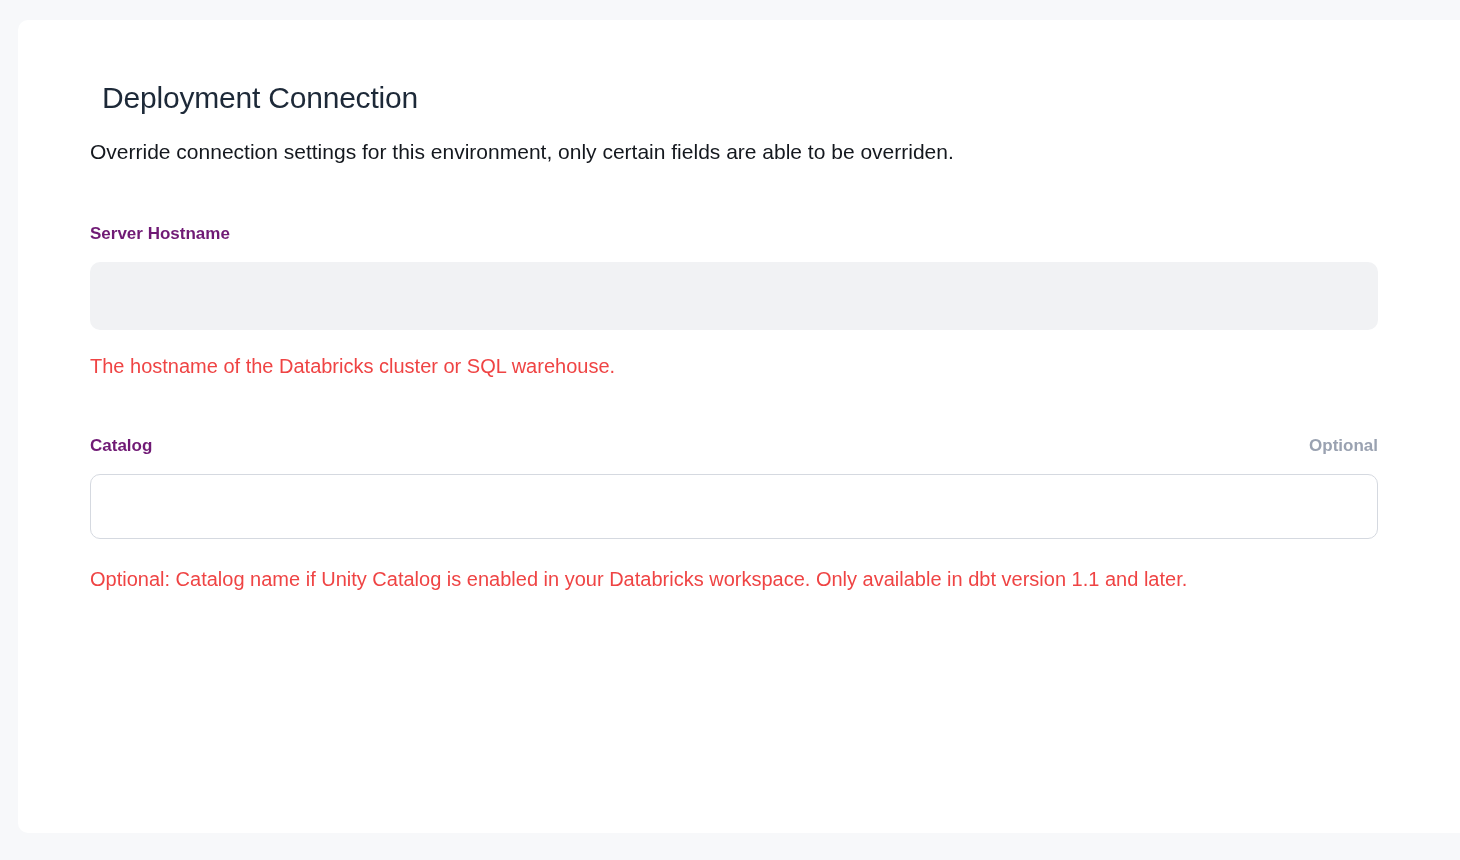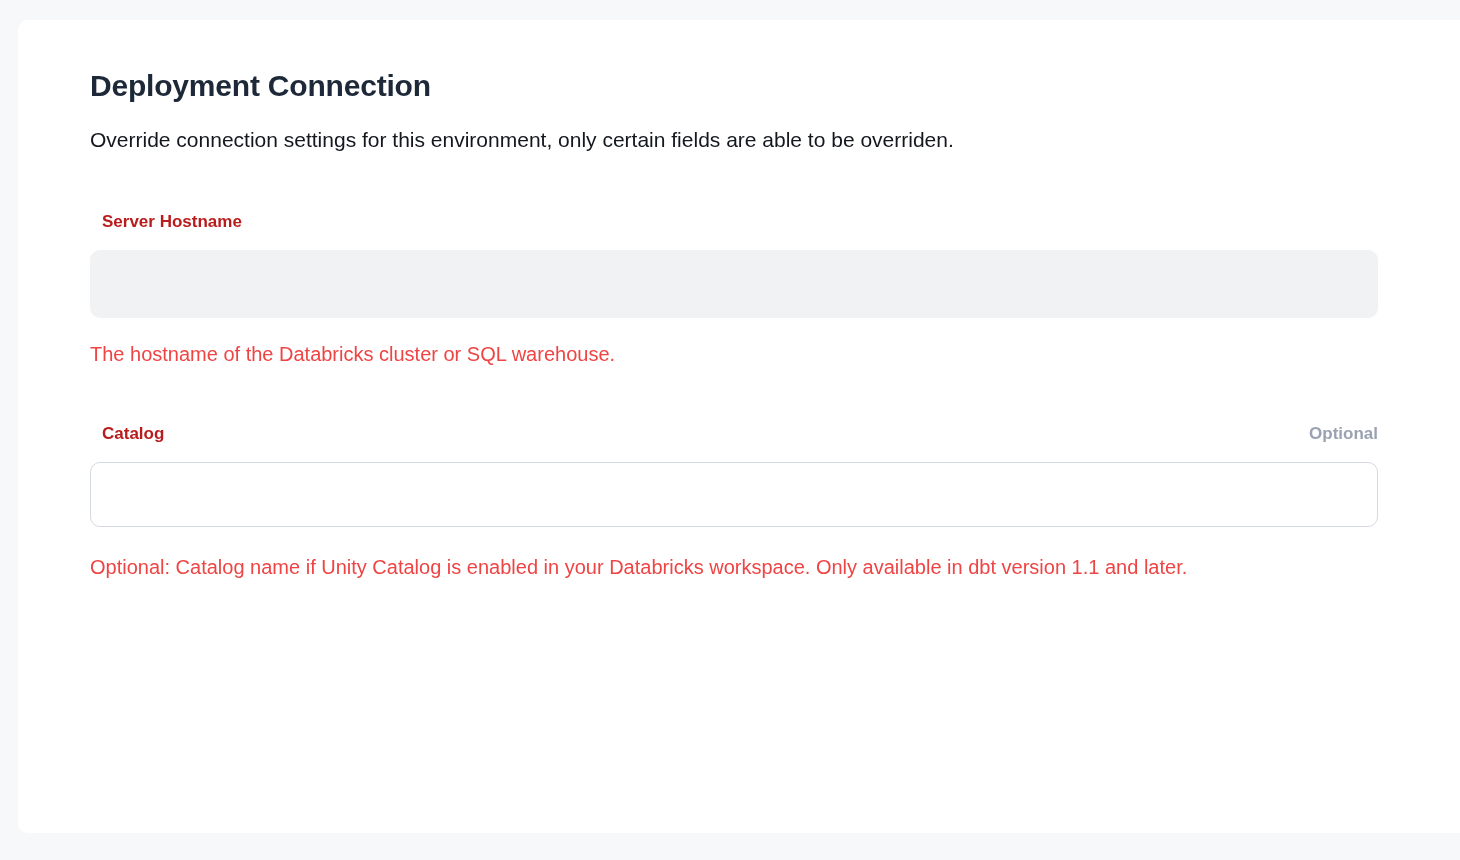--- a/index.html
+++ b/index.html
@@ -19,24 +19,24 @@
     width: 1520px; 
     height: 813px;
     background: #ffffff;
     border-radius: 10px;
     padding: 48px 0 0 72px;
   }
   .content {
     width: 1288px;
   }
   .page-title {
-    margin: 0;
+    margin: 12px;
     font-size: 30px;
     line-height: 36px;
-    font-weight: 700;
+    font-weight: 400;
     letter-spacing: -0.2px;
     color: #1d2938;
   }
   .page-subtitle {
     margin: 22px 0 4px 0;
     font-size: 21px;
     line-height: 28px;
     font-weight: 400;
     color: #14181e;
   }
@@ -46,22 +46,21 @@
   }
   .label-row {
     display: flex;
     justify-content: space-between;
     align-items: baseline;
   }
   .field-label {
     font-size: 17px;
     line-height: 22px;
     font-weight: 700;
-    color: #b91c1c;
-    margin-left: 12px;
+    color: #701a75;
   }
   .optional-tag {
     font-size: 17px;
     line-height: 22px;
     font-weight: 700;
     color: #9aa2b1;
     text-align: right;
   }
   .text-input {
     display: block;

